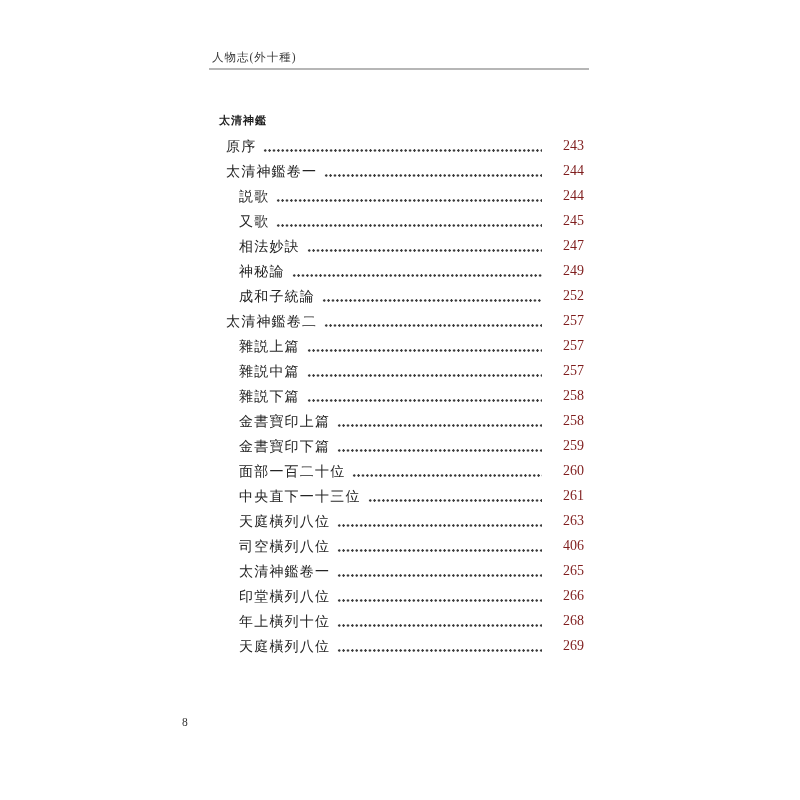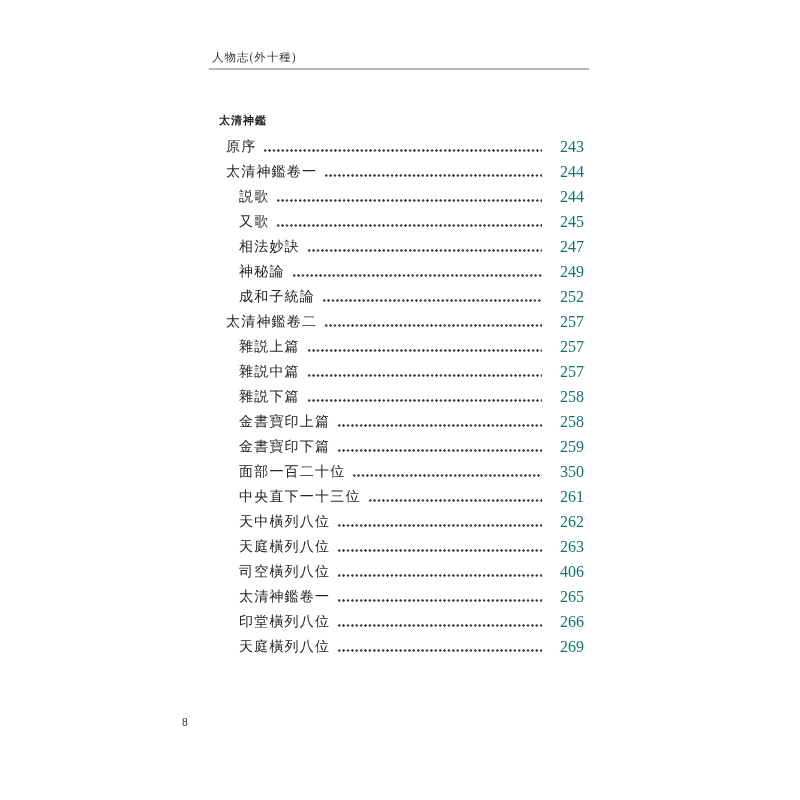--- a/index.html
+++ b/index.html
@@ -64,22 +64,22 @@
     margin-left: 7px;
     margin-right: 8px;
     background-image: radial-gradient(circle, #3a3a3a 1.05px, rgba(0,0,0,0) 1.4px);
     background-size: 4.4px 25px;
     background-position: 0 50%;
     background-repeat: repeat-x;
   }
   .toc-page {
     width: 34px;
     text-align: right;
-    font-size: 16px;
-    color: #0f766e;
+    font-size: 14px;
+    color: #7f1d1d;
     white-space: nowrap;
   }
   .folio {
     position: absolute;
     left: 182px;
     top: 716px;
     font-size: 11.5px;
     color: #333333;
   }
 </style>
@@ -156,53 +156,53 @@
         <span class="toc-page">258</span>
       </div>
       <div class="toc-row level-2">
         <span class="toc-label">金書寶印下篇</span>
         <span class="toc-leader"></span>
         <span class="toc-page">259</span>
       </div>
       <div class="toc-row level-2">
         <span class="toc-label">面部一百二十位</span>
         <span class="toc-leader"></span>
-        <span class="toc-page">350</span>
+        <span class="toc-page">260</span>
       </div>
       <div class="toc-row level-2">
         <span class="toc-label">中央直下一十三位</span>
         <span class="toc-leader"></span>
         <span class="toc-page">261</span>
       </div>
       <div class="toc-row level-2">
-        <span class="toc-label">天中橫列八位</span>
-        <span class="toc-leader"></span>
-        <span class="toc-page">262</span>
-      </div>
-      <div class="toc-row level-2">
         <span class="toc-label">天庭橫列八位</span>
         <span class="toc-leader"></span>
         <span class="toc-page">263</span>
       </div>
       <div class="toc-row level-2">
         <span class="toc-label">司空橫列八位</span>
         <span class="toc-leader"></span>
         <span class="toc-page">406</span>
       </div>
       <div class="toc-row level-2">
         <span class="toc-label">太清神鑑卷一</span>
         <span class="toc-leader"></span>
         <span class="toc-page">265</span>
       </div>
       <div class="toc-row level-2">
         <span class="toc-label">印堂橫列八位</span>
         <span class="toc-leader"></span>
         <span class="toc-page">266</span>
       </div>
       <div class="toc-row level-2">
+        <span class="toc-label">年上橫列十位</span>
+        <span class="toc-leader"></span>
+        <span class="toc-page">268</span>
+      </div>
+      <div class="toc-row level-2">
         <span class="toc-label">天庭橫列八位</span>
         <span class="toc-leader"></span>
         <span class="toc-page">269</span>
       </div>
     </div>
 
   <div class="folio">8</div>
 
 </div>
 

